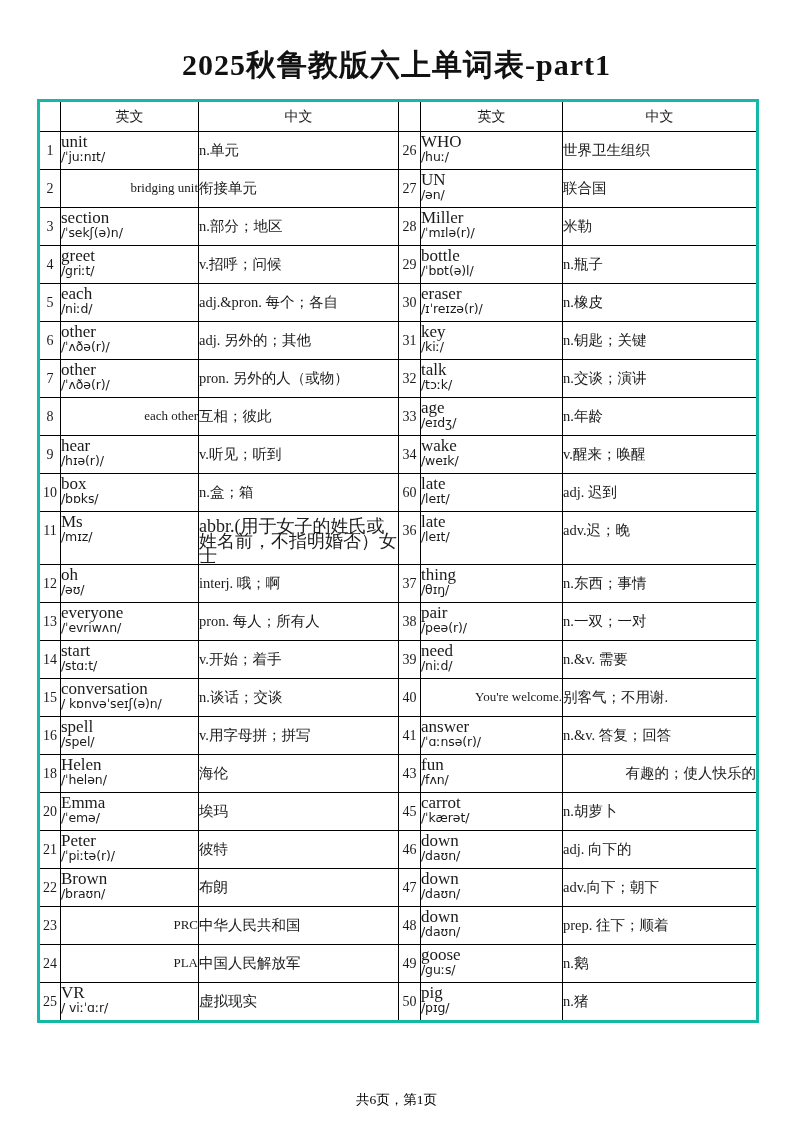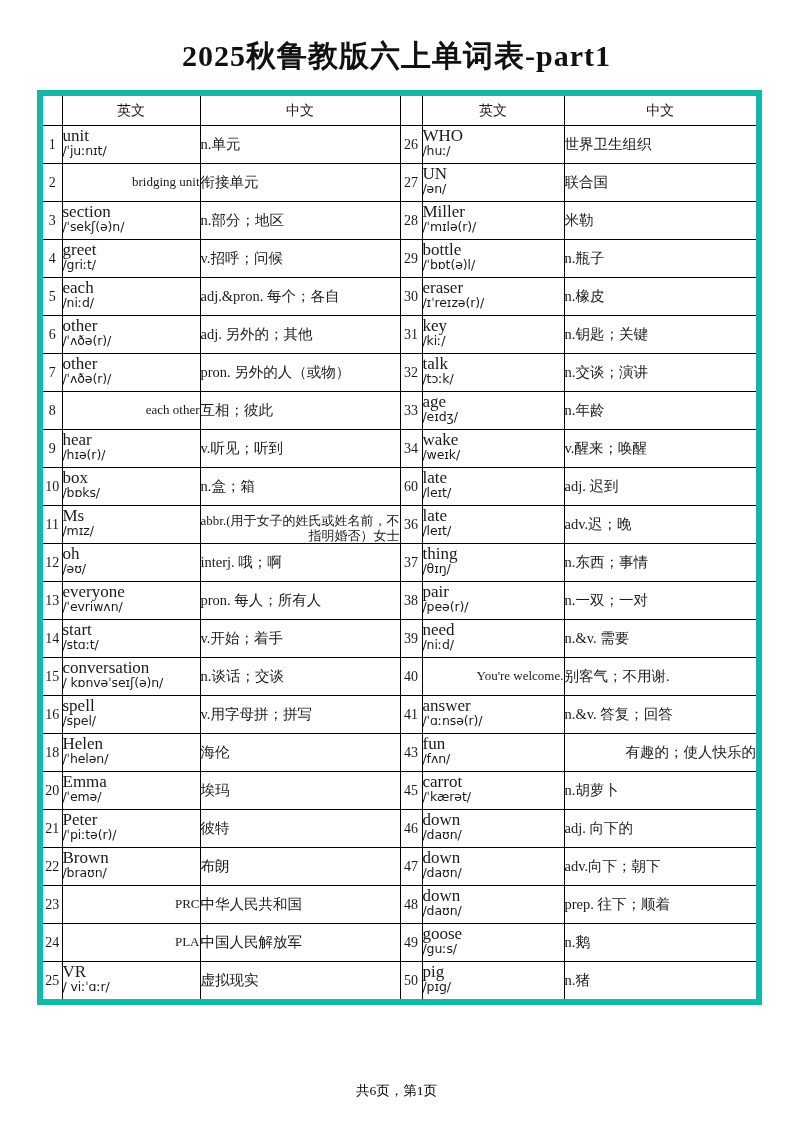--- a/index.html
+++ b/index.html
@@ -13,20 +13,21 @@
     font-family: "Liberation Serif", "DejaVu Serif", serif;
     color: #1a1a1a;
     position: relative;
     overflow: hidden;
   }
   .page {
     width: 793px;
     height: 816px;
     position: relative;
     box-sizing: border-box;
+    margin-top: 9px;
   }
   .doc-title {
     text-align: center;
     font-family: "Liberation Serif", "DejaVu Serif", serif;
     font-size: 30px;
     font-weight: 700;
     letter-spacing: 1px;
     padding-top: 36px;
     padding-bottom: 0;
     margin: 0;
@@ -35,21 +36,21 @@
   .table-wrap {
     position: absolute;
     left: 37px;
     top: 90px;
     width: 719px;
   }
   table.vocab {
     border-collapse: collapse;
     table-layout: fixed;
     width: 719px;
-    border: 6px solid #14b8a6;
+    border: 3px solid #14b8a6;
   }
   table.vocab col.c-num   { width: 22px; }
   table.vocab col.c-eng   { width: 138px; }
   table.vocab col.c-chn   { width: 200px; }
   table.vocab col.c-num2  { width: 22px; }
   table.vocab col.c-eng2  { width: 142px; }
   table.vocab col.c-chn2  { width: 195px; }
 
   table.vocab th, table.vocab td {
     border: 1px solid #000;
@@ -103,25 +104,24 @@
   .cell-chn {
     padding: 0 4px 0 7px;
     font-size: 14.5px;
     line-height: 36px;
     font-family: "Liberation Serif", "DejaVu Serif", serif;
     white-space: nowrap;
   }
   .cell-chn.overflow {
     line-height: 15px;
     padding-top: 7px;
-    font-size: 13px;
+    font-size: 18px;
     white-space: normal;
     position: relative;
     z-index: 5;
-    text-align: right;
   }
   .cell-chn.right-align {
     text-align: right;
   }
   .footer-note {
     position: absolute;
     left: 0;
     right: 0;
     top: 1082px;
     text-align: center;

